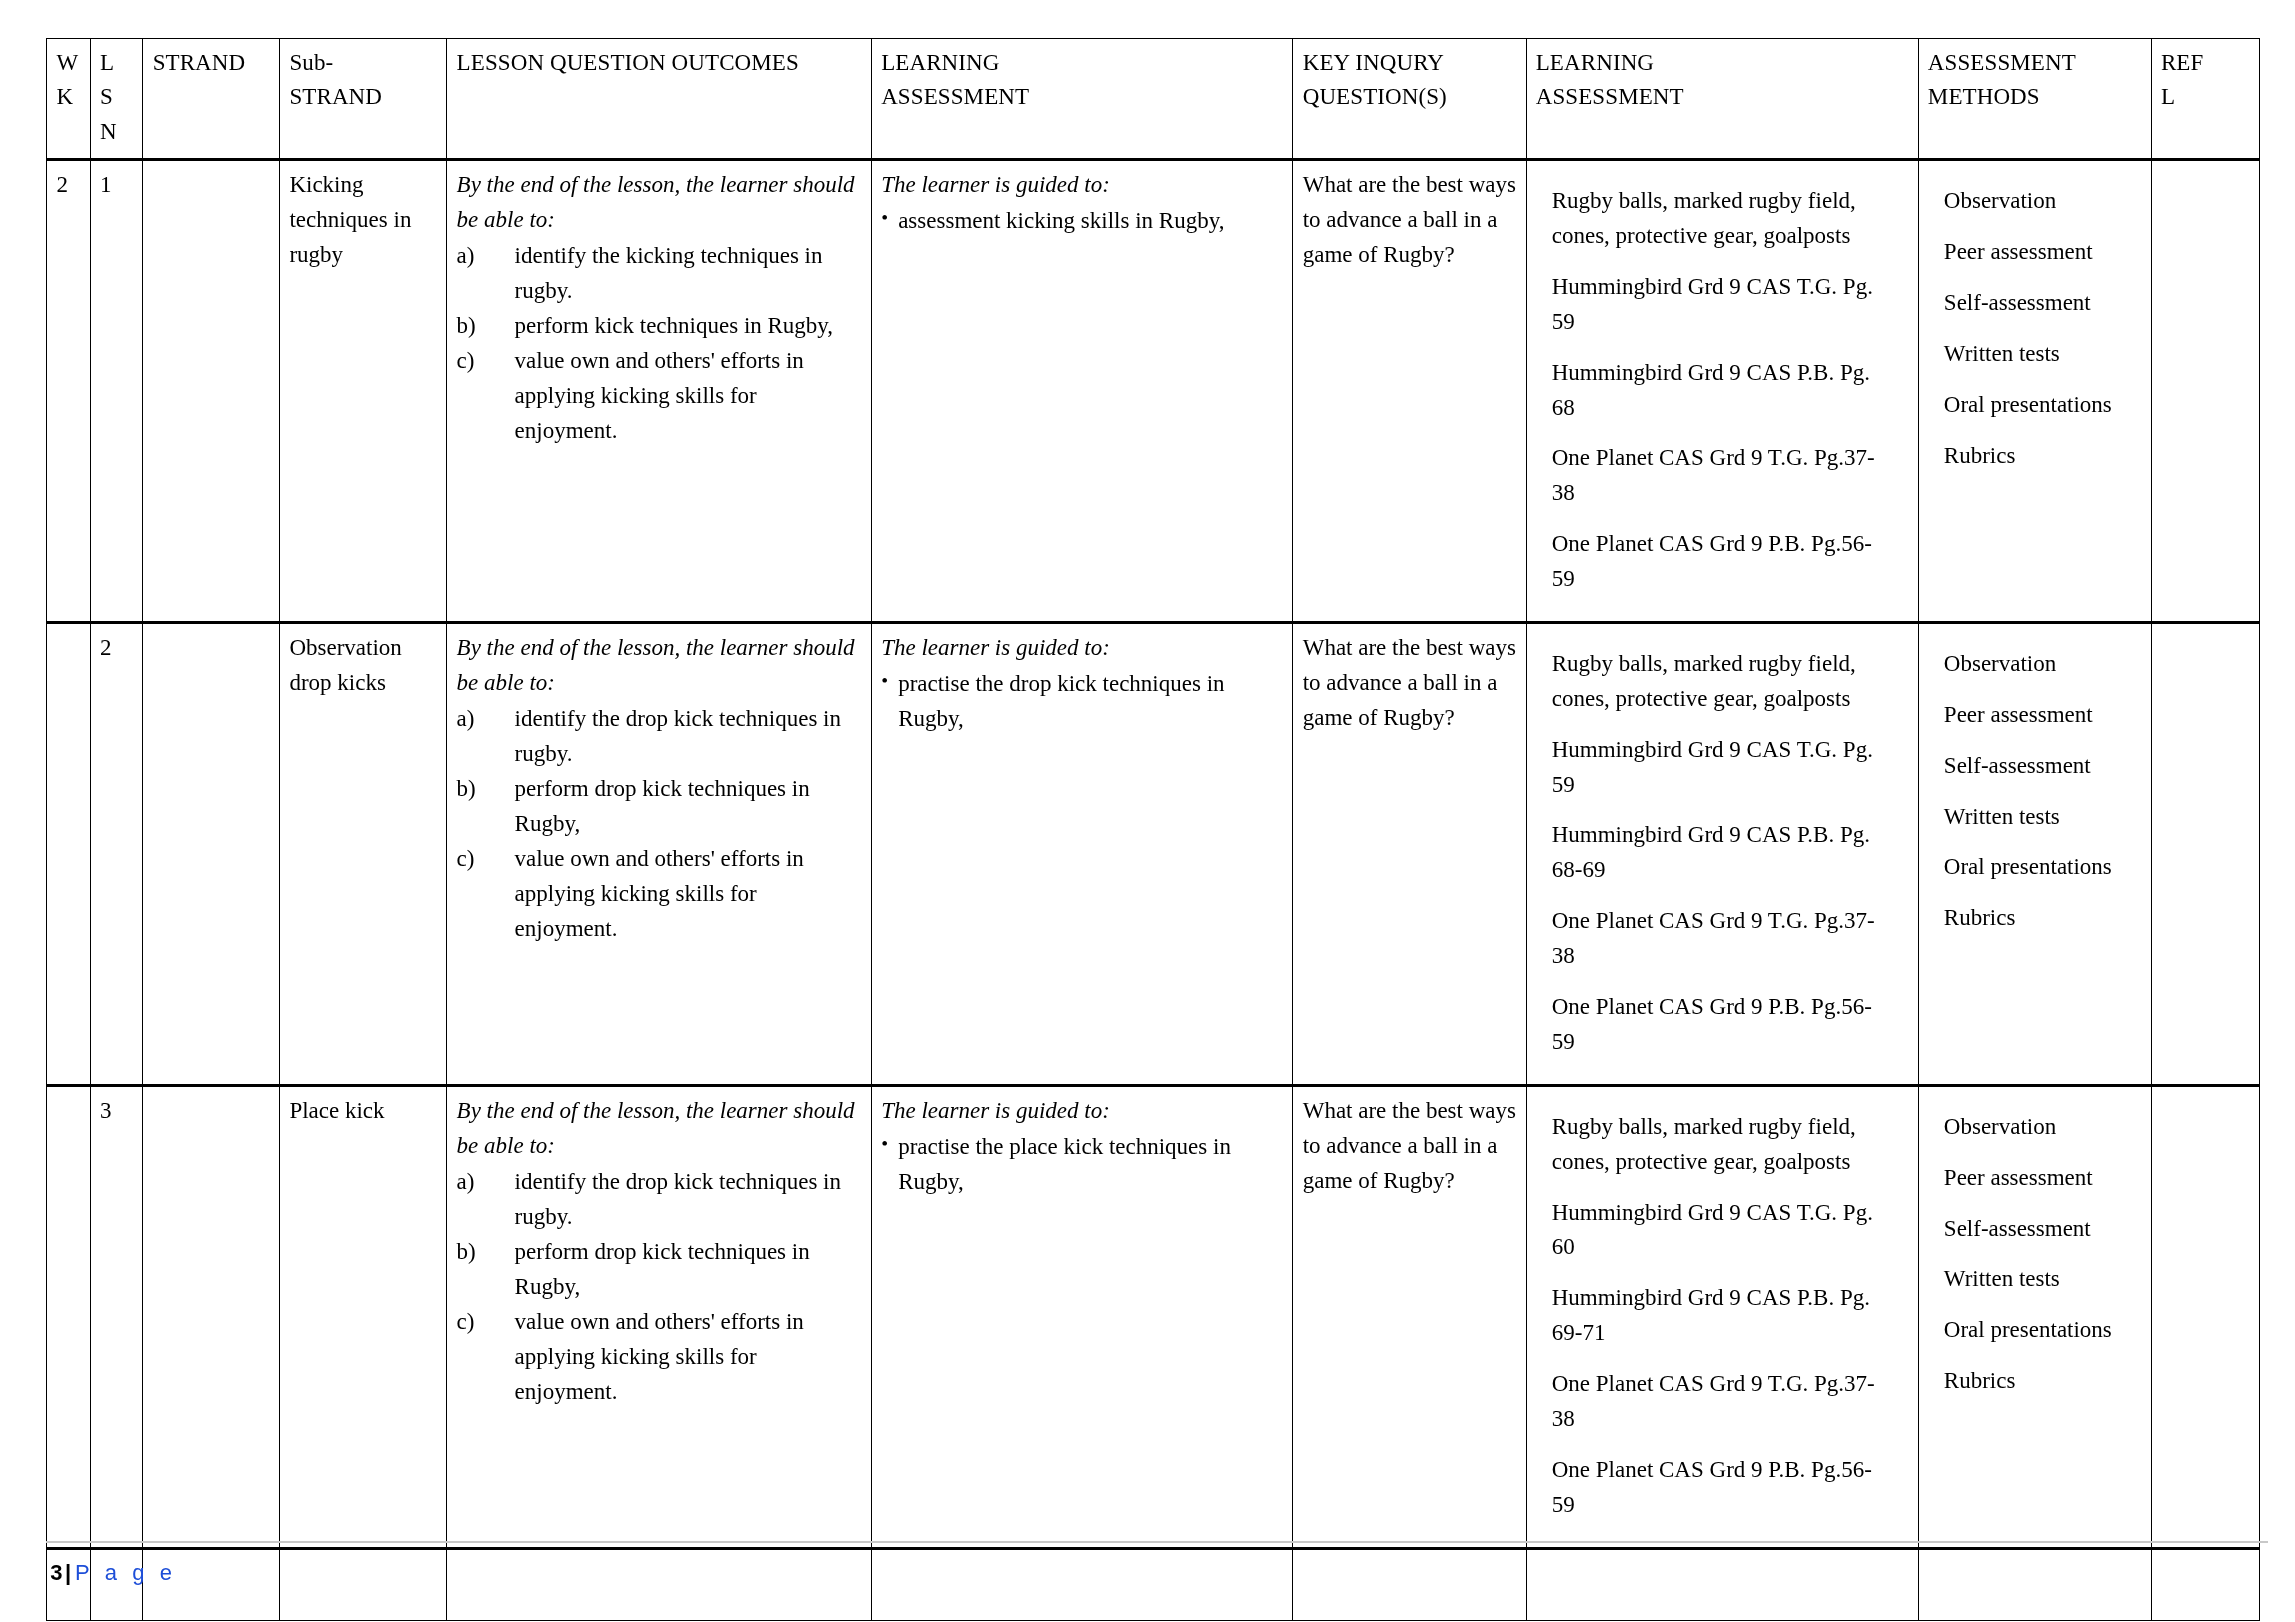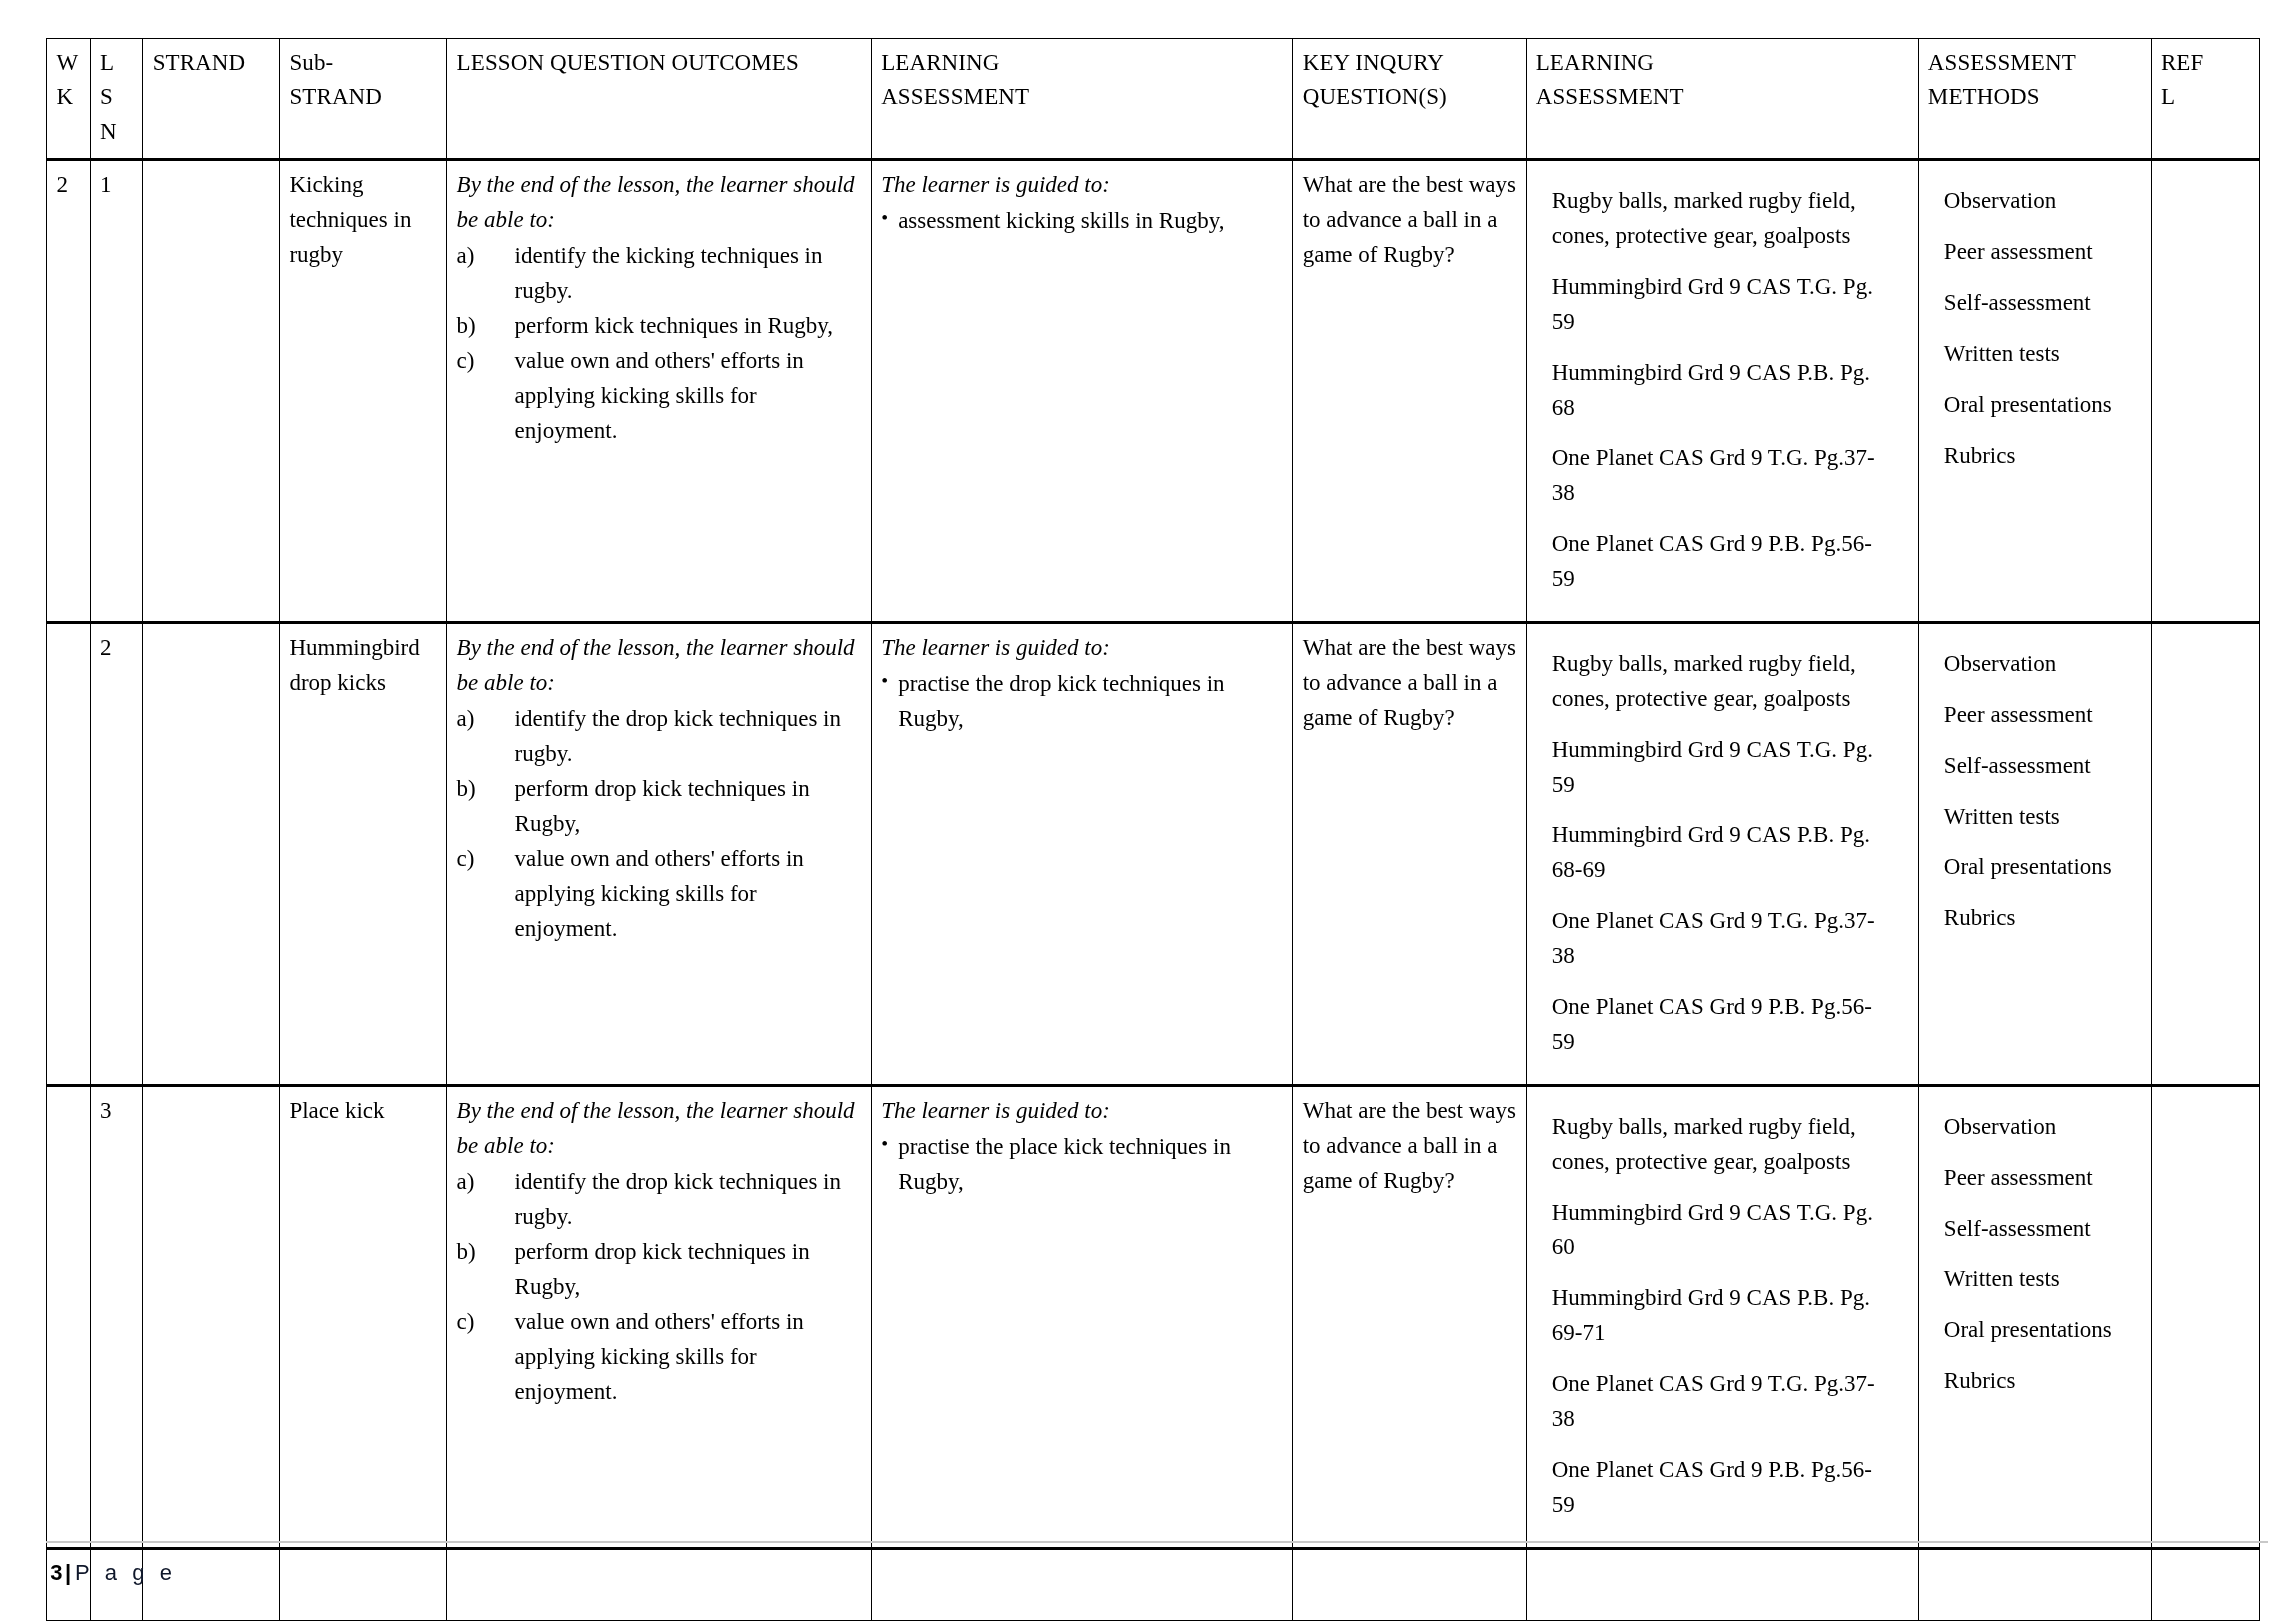--- a/index.html
+++ b/index.html
@@ -126,21 +126,21 @@
   }
   .footer-text {
     margin-top: 17px;
     margin-left: 9.2px;
     font-family: "Liberation Sans", "DejaVu Sans", sans-serif;
     font-size: 22px;
     white-space: pre;
   }
   .footer-num { font-weight: bold; color: #000000; }
   .footer-sep { font-weight: bold; color: #000000; padding: 0 3.9px 0 2.6px; }
-  .footer-word { color: #0f172a; letter-spacing: 4.6px; }
+  .footer-word { color: #1d4ed8; letter-spacing: 4.6px; }
 </style>
 </head>
 <body>
 
 <div class="page">
 
   <table class="sow">
     <colgroup>
       <col class="c-wk">
         <col class="c-lsn">
@@ -235,21 +235,21 @@
               <div>Oral presentations</div>
               <div>Rubrics</div>
             </div>
           </td>
           <td><span></span></td>
         </tr>
         <tr class="data-row">
           <td class="center-num"><span></span></td>
           <td class="center-num"><span>2</span></td>
           <td><span></span></td>
-          <td><span>Hummingbird drop kicks</span></td>
+          <td><span>Observation drop kicks</span></td>
           <td>
             <div class="intro">By the end of the lesson, the learner should be able to:</div>
             <ol class="outcomes">
               <li><span class="marker">a)</span><span>identify the drop kick techniques in rugby.</span></li>
               <li><span class="marker">b)</span><span>perform drop kick techniques in Rugby,</span></li>
               <li><span class="marker">c)</span><span>value own and others' efforts in applying kicking skills for enjoyment.</span></li>
             </ol>
           </td>
           <td>
             <div class="intro">The learner is guided to:</div>

